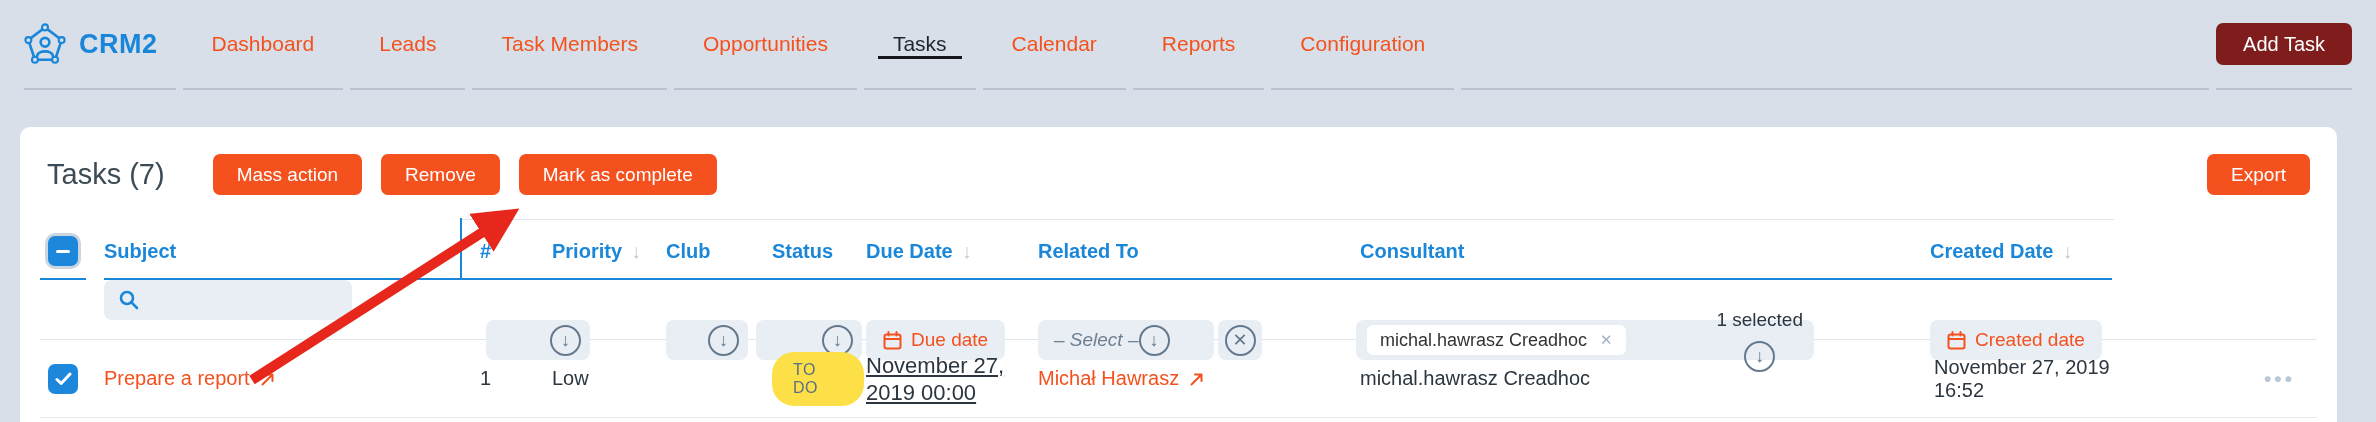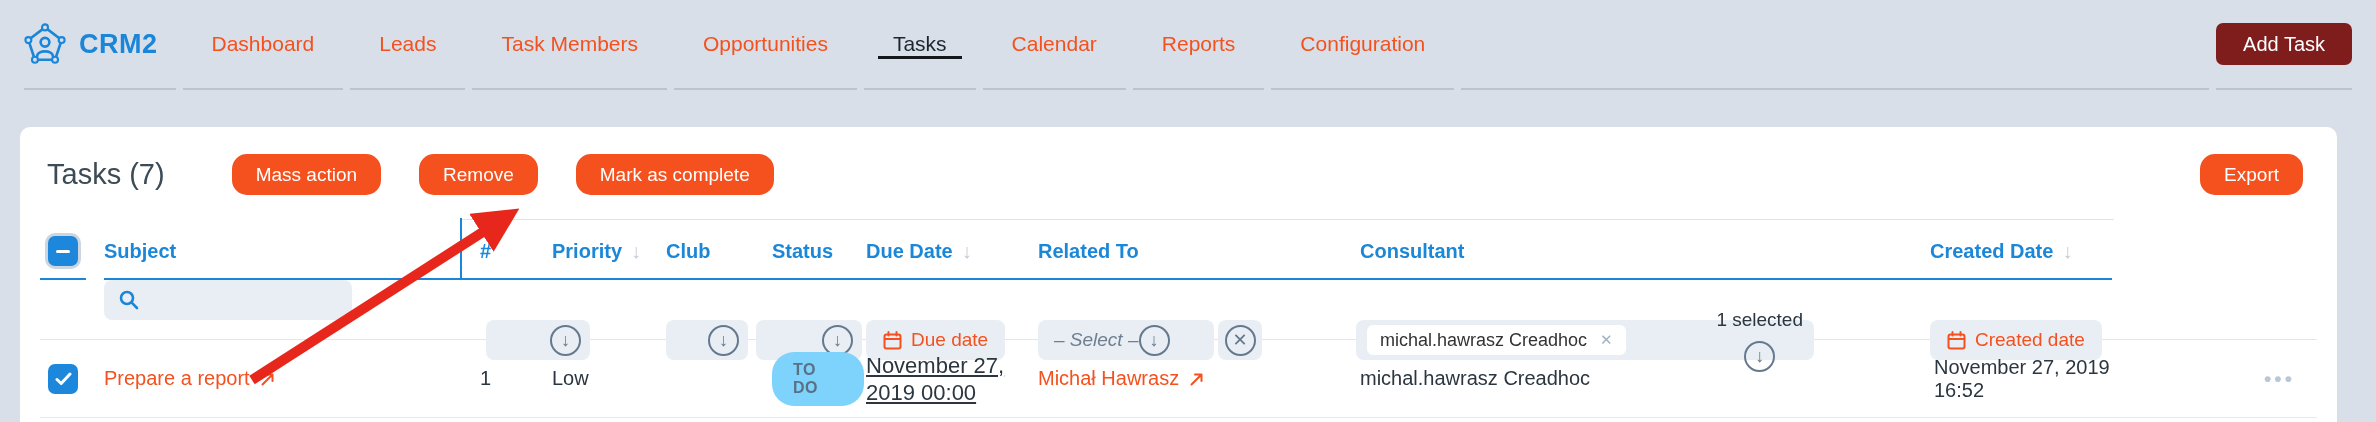--- a/index.html
+++ b/index.html
@@ -12,23 +12,23 @@
   .brand { gap:13px; padding:0 18px 0 0; }
   .brand-name { font-size:27px; font-weight:bold; color:#1a86d9; letter-spacing:.5px; }
   .nav-tab { padding:0 29px; font-size:21px; color:#f4511e; position:relative; cursor:pointer; }
   .nav-tab.active { color:#1d252c; }
   .nav-tab.active::after { content:""; position:absolute; left:14px; right:14px; bottom:29px; height:3px; background:#14181c; }
   .nav-spacer { flex:1; }
   .add-task { background:#7f1d1d; color:#fff; border:none; border-radius:7px; height:42px; padding:0 27px; font-size:20px; font-family:inherit; cursor:pointer; }
 
   
   .card { position:absolute; left:20px; top:127px; width:2317px; height:295px; background:#fff; border-radius:10px 10px 0 0; }
-  .card-head { position:absolute; top:0; left:0; right:7px; height:95px; display:flex; align-items:center; padding:8px 27px; }
+  .card-head { position:absolute; top:0; left:0; right:0; height:95px; display:flex; align-items:center; padding:8px 27px; }
   .page-title { font-size:29px; color:#3c4b55; }
-  .btn { background:#f4511e; color:#fff; border:none; border-radius:15px; height:41px; padding:0 24px; font-size:19px; font-family:inherit; cursor:pointer;margin-left:19px; }
+  .btn { background:#f4511e; color:#fff; border:none; border-radius:7px; height:41px; padding:0 24px; font-size:19px; font-family:inherit; cursor:pointer; }
   .head-btns { display:flex; gap:19px; margin-left:48px; }
   .export-wrap { margin-left:auto; }
 
   
   .table { position:absolute; left:20px; top:95px; right:20px; }
   .trow { display:grid; grid-template-columns:64px 356px 64px 130px 100px 110px 174px 286px 560px 240px 1fr; align-items:center; }
   .thead { height:58px; position:relative; }
   .th { font-size:20px; font-weight:bold; color:#1b87d9; display:flex; align-items:center; gap:9px; }
   .sort-arrow { color:#c3cdd8; font-weight:normal; font-size:20px; }
   .c-num { padding-left:20px; } .c-priority { padding-left:28px; } .c-club { padding-left:12px; }
@@ -57,21 +57,21 @@
   .fconsult { margin-left:32px; width:458px; padding:0 11px; gap:10px; }
   .chip { background:#fff; border-radius:6px; height:30px; display:flex; align-items:center; padding:0 13px; font-size:18px; color:#333; gap:13px; }
   .chip-x { color:#a2b1c0; font-size:15px; cursor:pointer; }
   .consult-count { margin-left:auto; font-size:19px; color:#2b3640; font-style:normal; display:flex; align-items:center; gap:10px;flex-direction:column; }
 
   .tdata { height:78px; border-bottom:1px solid #e4eaf1; font-size:20px; color:#2b3640; }
   .checkbox { width:30px; height:30px; border-radius:7px; background:#1d87dc; display:flex; align-items:center; justify-content:center; margin-left:8px; cursor:pointer; }
   .checkbox.ring { box-shadow:0 0 0 3px #ccd6e1; }
   .cb-minus { width:14px; height:3px; background:#fff; border-radius:2px; }
   .cell-link { display:flex; align-items:center; gap:10px; color:#f4511e; cursor:pointer; }
-  .badge { display:inline-block; padding:9px 21px; border-radius:22px; background:#7dd3fc; color:#5a7085; font-weight:bold; font-size:16px; letter-spacing:.4px; }
+  .badge { display:inline-block; padding:9px 21px; border-radius:22px; background:#fde047; color:#5a7085; font-weight:normal; font-size:16px; letter-spacing:.4px; }
   .due-cell { font-size:22px; line-height:27px; width:168px;text-decoration:underline; }
   .dots { justify-self:end; padding-right:22px; color:#b9c8d7; font-size:21px; letter-spacing:3px; font-weight:bold; cursor:pointer; }
 
   .arrow-overlay { position:absolute; left:0; top:0; width:2376px; height:422px; pointer-events:none; z-index:40; }
 </style>
 </head>
 <body>
 
 <div class="screen">
 

